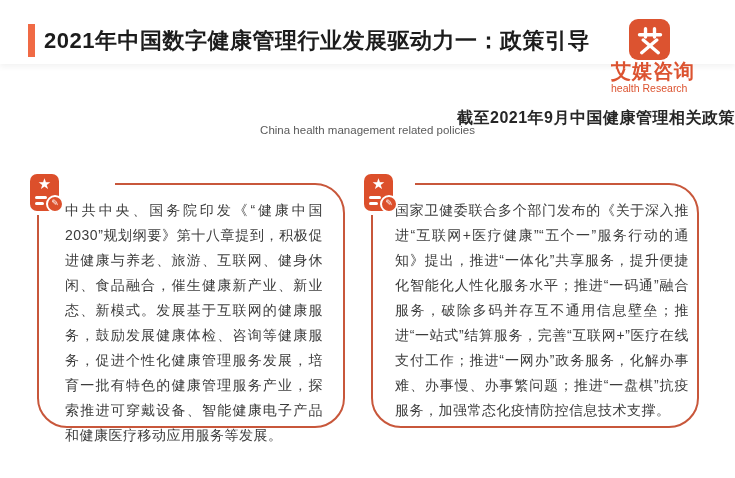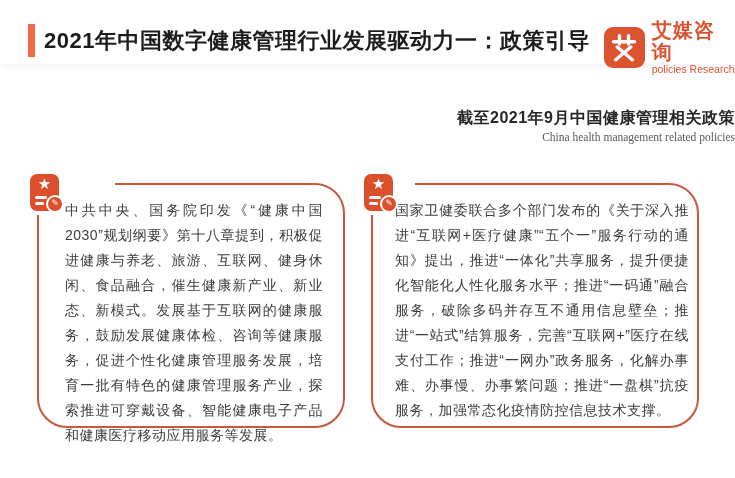--- a/index.html
+++ b/index.html
@@ -10,32 +10,32 @@
     font-family:"Liberation Sans","DejaVu Sans",sans-serif;
   }
   .page{position:relative;width:735px;height:478px;background:#fff;}
 
   
   .header{position:absolute;left:0;top:0;width:735px;height:64px;background:#fff;
           box-shadow:0 3px 6px rgba(0,0,0,0.05);}
   .accent-bar{position:absolute;left:28px;top:24px;width:7px;height:33px;background:#F06A45;}
   .page-title{position:absolute;left:44px;top:26px;margin:0;
               font-size:22px;font-weight:bold;color:#1c1c1c;letter-spacing:0.5px;white-space:nowrap;}
-  .brand{position:absolute;left:604px;top:19px;display:flex;align-items:center;}
+  .brand{position:absolute;left:604px;top:19px;display:flex;align-items:center;flex-direction:column;}
   .logo-square{width:41px;height:41px;background:#DC5330;border-radius:9px;
                display:flex;align-items:center;justify-content:center;}
   .brand-text{margin-left:7px;}
   .brand-cn{font-size:20px;font-weight:bold;color:#DC5330;letter-spacing:1px;line-height:22px;}
   .brand-en{font-size:10.5px;color:#DC5330;line-height:12px;}
 
   
   .section-title{position:absolute;left:0;top:108px;width:735px;margin:0;text-align:right;
                  font-size:16px;font-weight:bold;color:#262626;letter-spacing:0.5px;}
-  .section-subtitle{position:absolute;left:0;top:131px;width:735px;text-align:right;
-                    font-size:11.5px;color:#5a5a5a;font-family:Liberation Serif, serif;}
+  .section-subtitle{position:absolute;left:0;top:124px;width:735px;text-align:center;
+                    font-size:11.5px;color:#5a5a5a;}
 
   
   .card{position:absolute;top:183px;height:245px;box-sizing:border-box;
         border:2px solid #C8573B;border-radius:0 30px 30px 30px;background:#fff;}
   .card-left{left:37px;width:308px;}
   .card-right{left:371px;width:328px;}
 
   
   .gap-top{position:absolute;left:-2px;top:-2px;height:6px;background:#fff;}
   .card-left  .gap-top{width:78px;}
@@ -75,21 +75,21 @@
             <path d="M6 13 H34"></path>
             <path d="M14 5 V16"></path>
             <path d="M26 5 V16"></path>
             <path d="M11 20 L31 37"></path>
             <path d="M29 20 L9 37"></path>
           </g>
         </svg>
       </div>
       <div class="brand-text">
         <div class="brand-cn">艾媒咨询</div>
-        <div class="brand-en">policies Research</div>
+        <div class="brand-en">health Research</div>
       </div>
     </div>
   </div>
 
   <h2 class="section-title">截至2021年9月中国健康管理相关政策</h2>
   <div class="section-subtitle">China health management related policies</div>
 
   <section class="card card-left">
     <div class="gap-top"></div>
     <div class="gap-left"></div>

